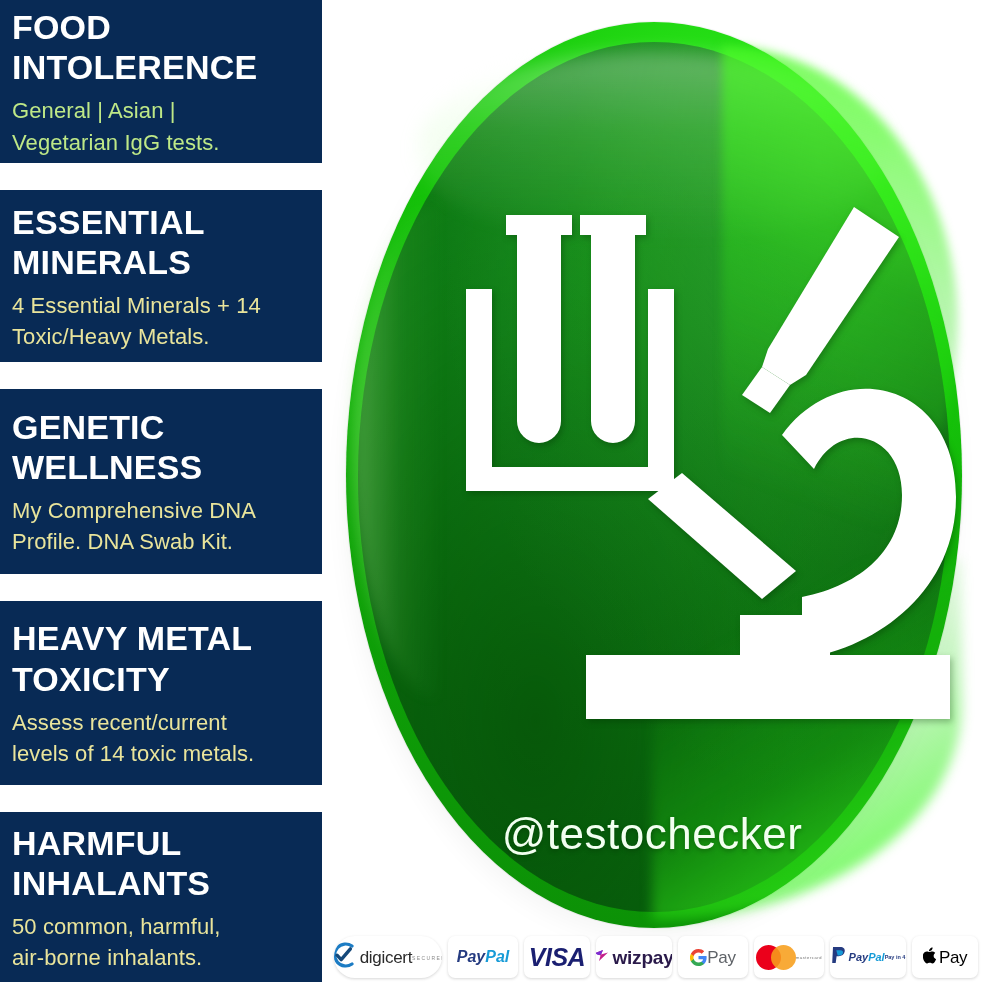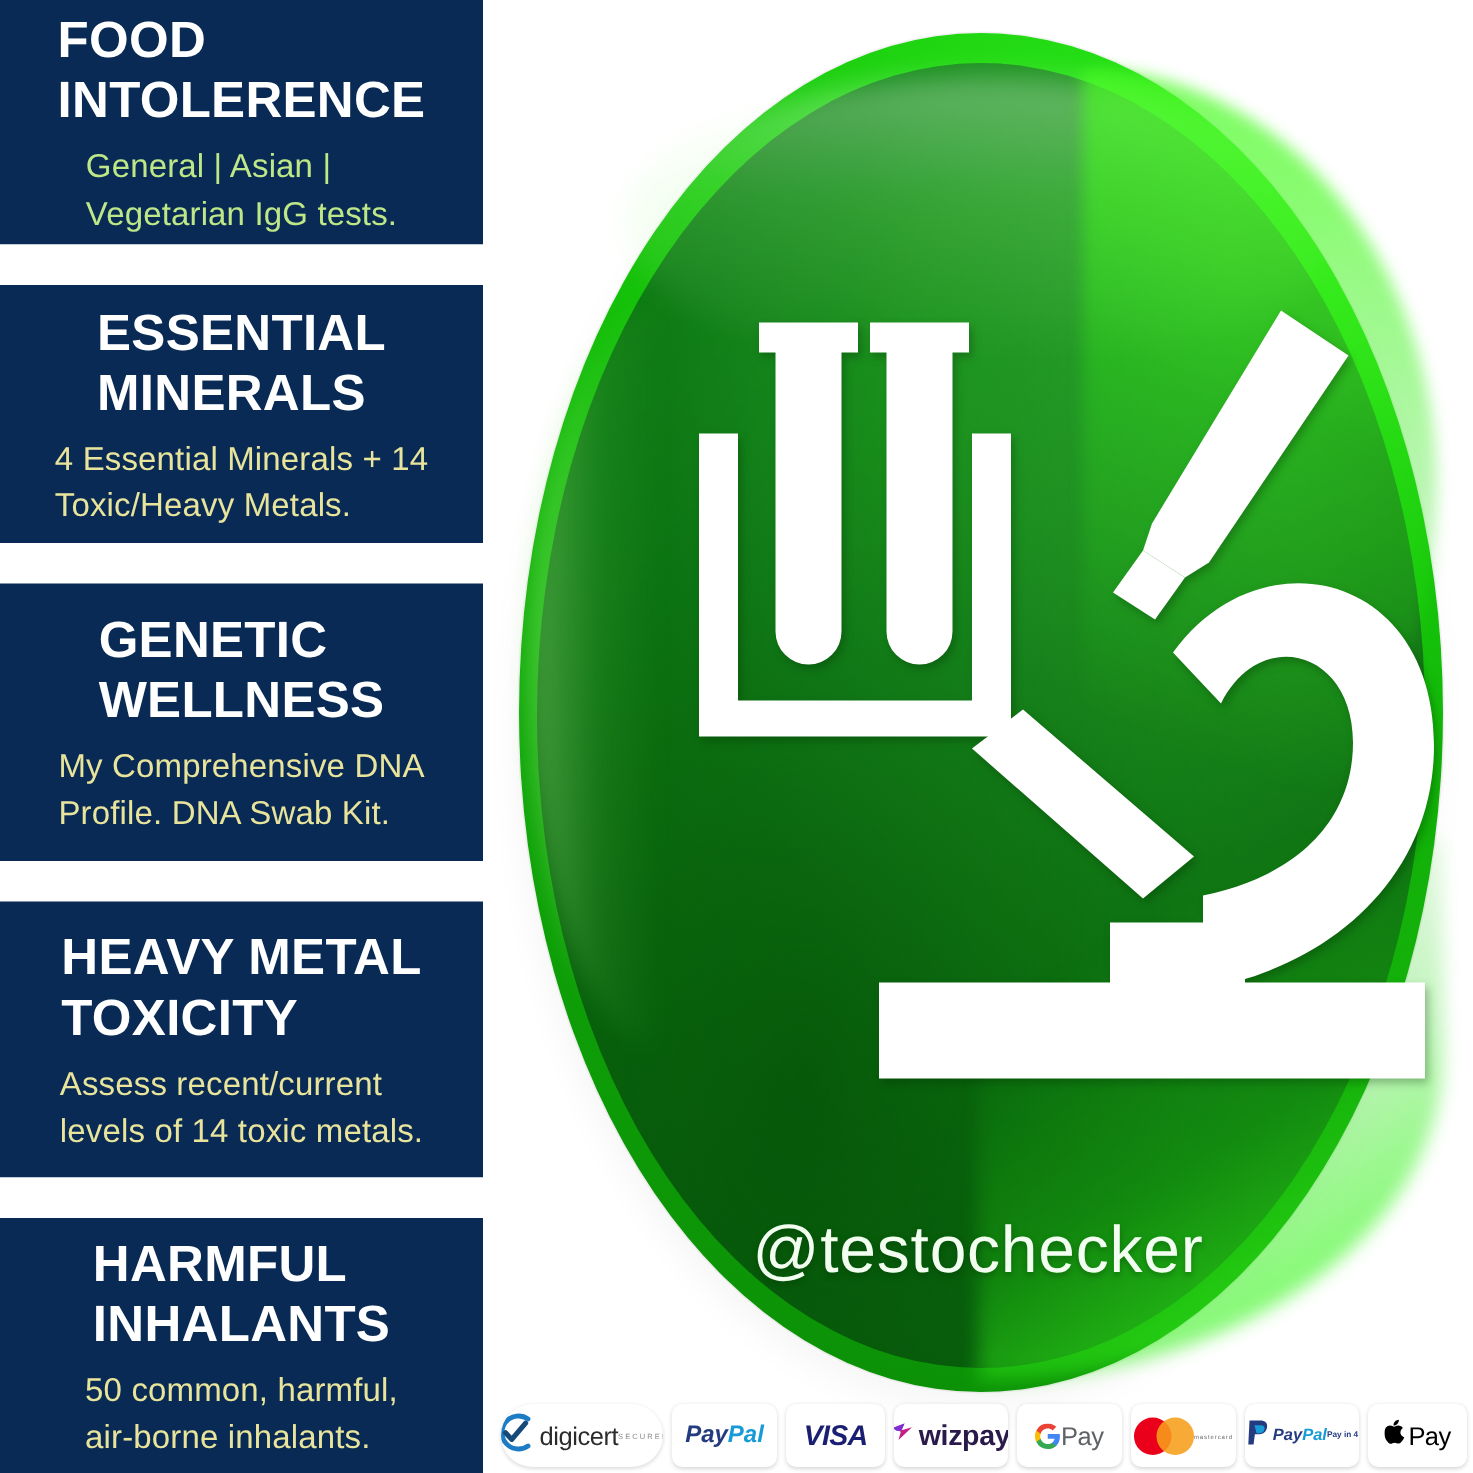--- a/index.html
+++ b/index.html
@@ -25,21 +25,20 @@
   }
   .feature-card{
     background:#082A55;
     width:322px;
     box-sizing:border-box;
     padding:14px 12px 12px 12px;
     display:flex;
     flex-direction:column;
     justify-content:center;
     overflow:hidden;
-    align-items:center;
   }
   .fc-1{height:168px;}
   .fc-gap{height:27px;background:#ffffff;flex:none;}
   .fc-2{height:177px;}
   .fc-3{height:190px;}
   .fc-4{height:190px;}
   .fc-5{height:175px;}
 
   .feature-title{
     color:#ffffff;
@@ -197,21 +196,21 @@
   .pb-wizpay{width:76px;}
   .pb-gpay{width:70px;}
   .pb-mc{width:70px;}
   .pb-paypal4{width:76px;}
   .pb-apay{width:66px;}
 
   .t-digicert{font-size:17px;color:#2B2B2B;font-weight:400;line-height:1;letter-spacing:-0.3px;}
   .t-digicert-sub{font-size:5px;color:#8A8A8A;letter-spacing:1.4px;line-height:1;margin-top:2px;}
   .t-paypal-a{font-size:16px;font-weight:bold;font-style:italic;color:#253B80;line-height:1;}
   .t-paypal-b{font-size:16px;font-weight:bold;font-style:italic;color:#179BD7;line-height:1;}
-  .t-visa{font-size:19px;font-weight:bold;font-style:italic;color:#1A1F71;letter-spacing:-0.5px;line-height:1;}
+  .t-visa{font-size:25px;font-weight:bold;font-style:italic;color:#1A1F71;letter-spacing:-0.5px;line-height:1;}
   .t-wizpay{font-size:19px;font-weight:bold;color:#2A1A4A;line-height:1;letter-spacing:-0.2px;}
   .t-gpay-g{font-size:17px;font-weight:bold;line-height:1;}
   .t-gpay{font-size:17px;color:#5F6368;line-height:1;letter-spacing:-0.3px;}
   .t-pp4-a{font-size:11px;font-weight:bold;font-style:italic;color:#253B80;line-height:1;}
   .t-pp4-b{font-size:11px;font-weight:bold;font-style:italic;color:#179BD7;line-height:1;}
   .t-pp4-sub{font-size:5.5px;color:#253B80;font-weight:bold;line-height:1;margin-top:2px;}
   .t-apay{font-size:17px;color:#000000;line-height:1;letter-spacing:-0.4px;}
 
   .mc-circles{position:relative;width:40px;height:25px;}
   .mc-c{position:absolute;top:0;width:25px;height:25px;border-radius:50%;}

